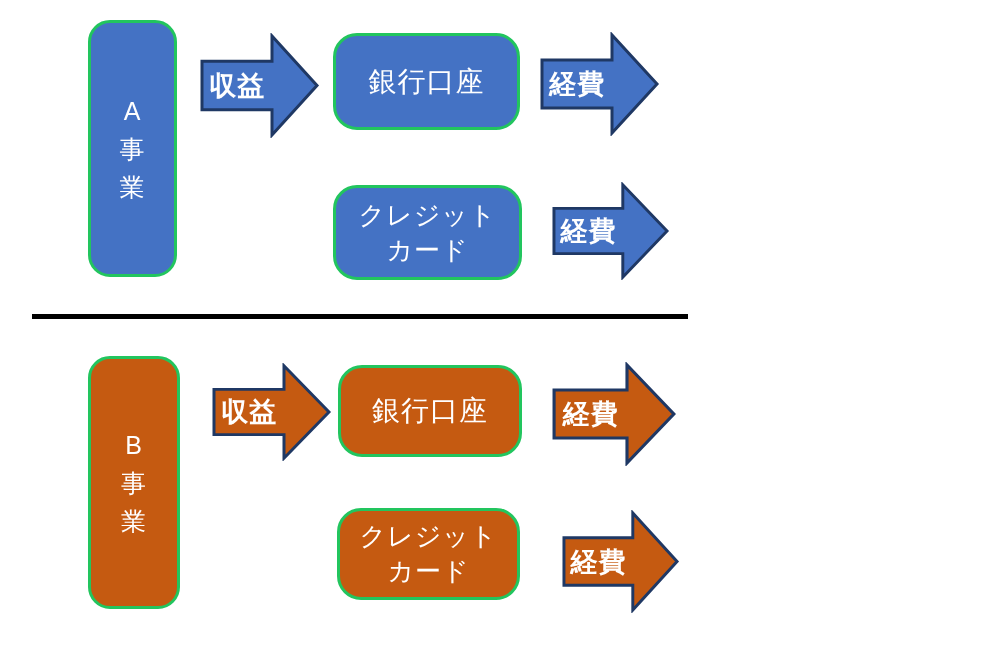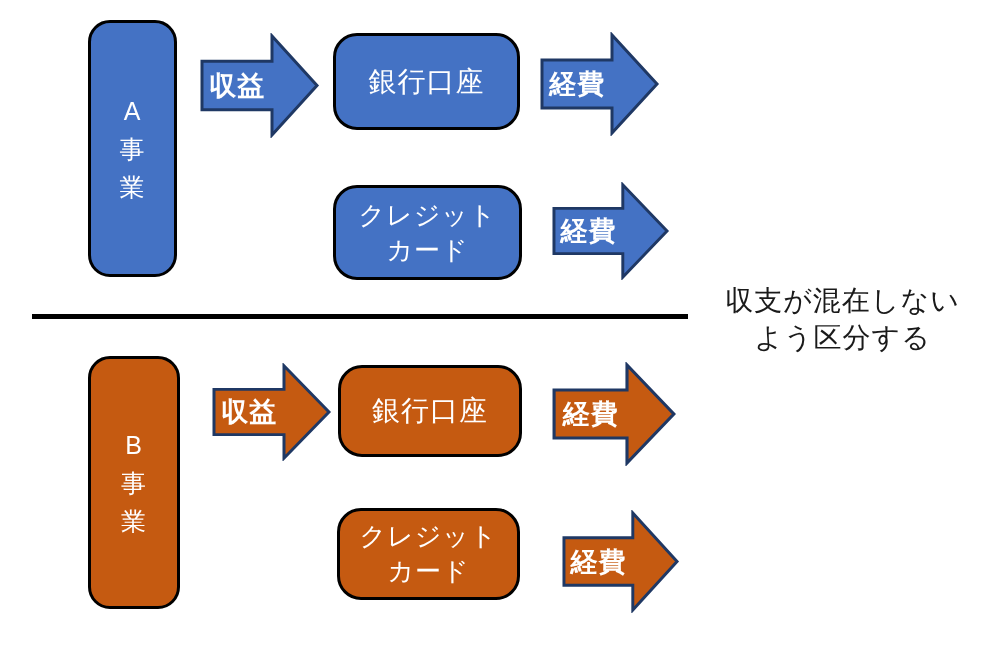--- a/index.html
+++ b/index.html
@@ -8,21 +8,21 @@
     background: #ffffff;
     font-family: "Liberation Sans", sans-serif;
     overflow: hidden;
   }
   .canvas { position: relative; width: 984px; height: 648px; background: #ffffff; }
 
   .shape-box {
     position: absolute;
     box-sizing: border-box;
     background: #4472C4;
-    border: 3px solid #000000;
+    border: 3px solid #22c55e;
     display: flex;
     align-items: center;
     justify-content: center;
     text-align: center;
     color: #ffffff;
   }
   .orange .shape-box { background: #C55A11; }
 
   .pill { border-radius: 24px; }
   .rounded { border-radius: 24px; }
@@ -124,22 +124,20 @@
       <svg viewBox="0 0 120 104" preserveAspectRatio="none">
         <polygon points="2,28 72,28 72,3 117,52 72,101 72,76 2,76"></polygon>
       </svg>
       <div class="arrow-label">経費</div>
     </div>
 
   </div>
 
   <div class="divider"></div>
 
-  <div class="annotation">収支が混在しない
-よう区分する</div>
 
   <div class="section orange">
 
     <div class="shape-box pill" style="left:88px; top:356px; width:92px; height:253px; border-radius:22px;">
       <div class="business-label">B
 事
 業</div>
     </div>
 
     <div class="arrow" style="left:212px; top:363px; width:120px; height:98px;">

